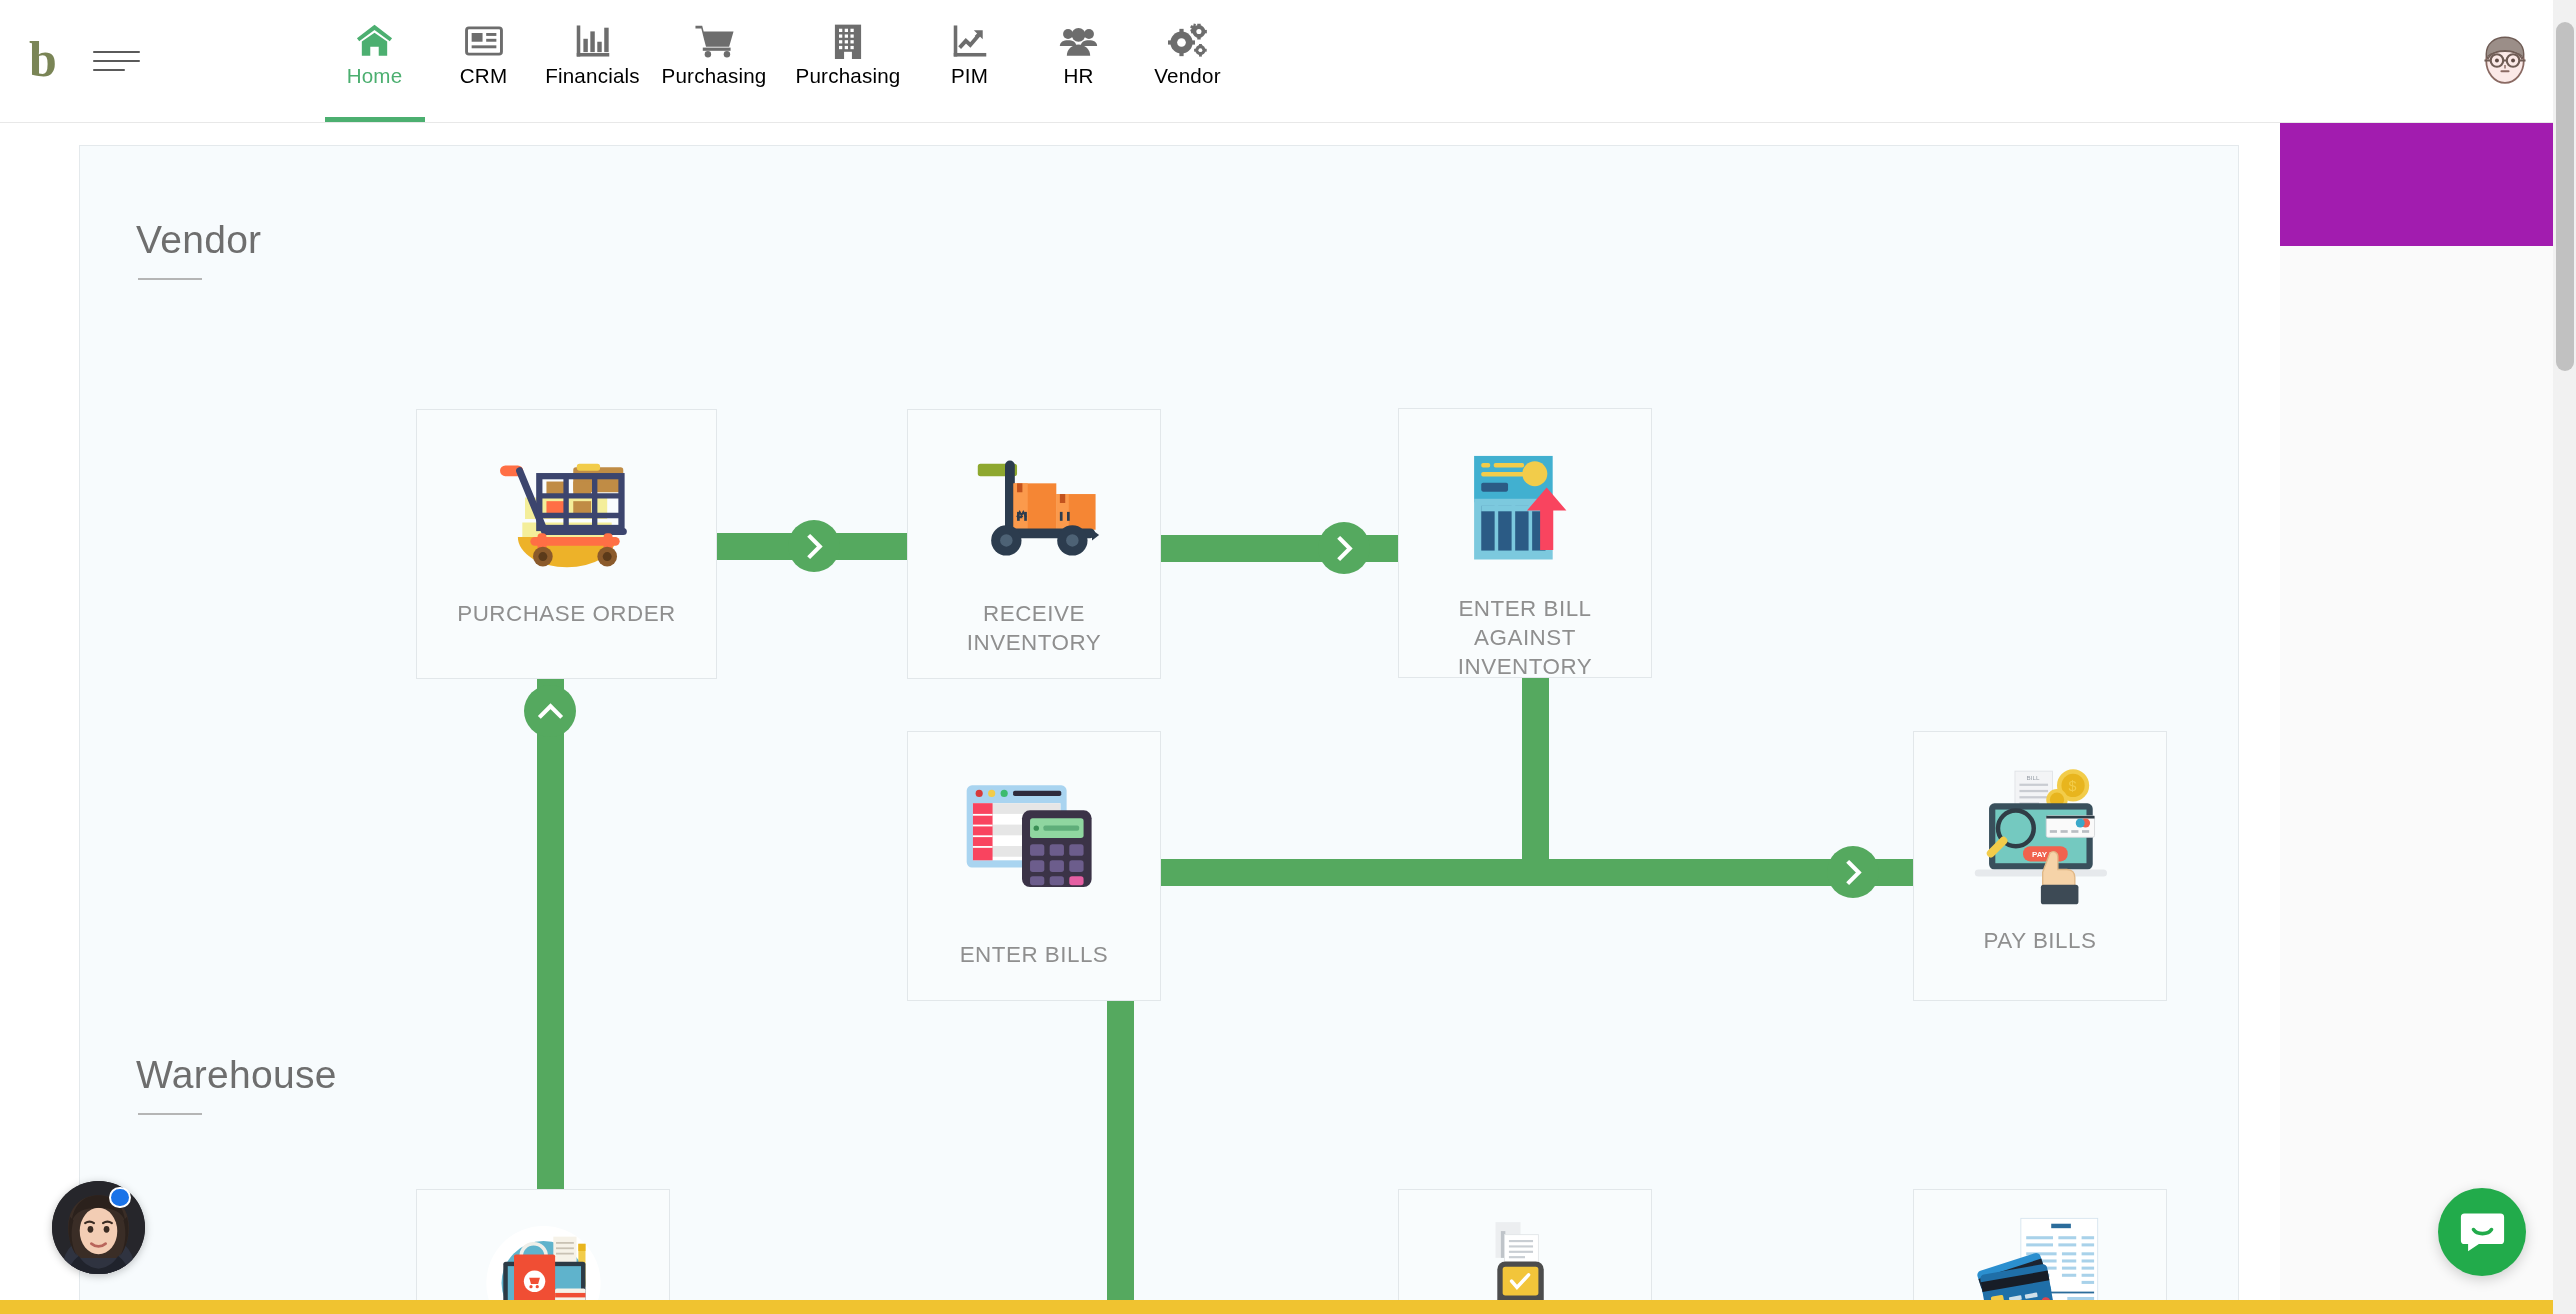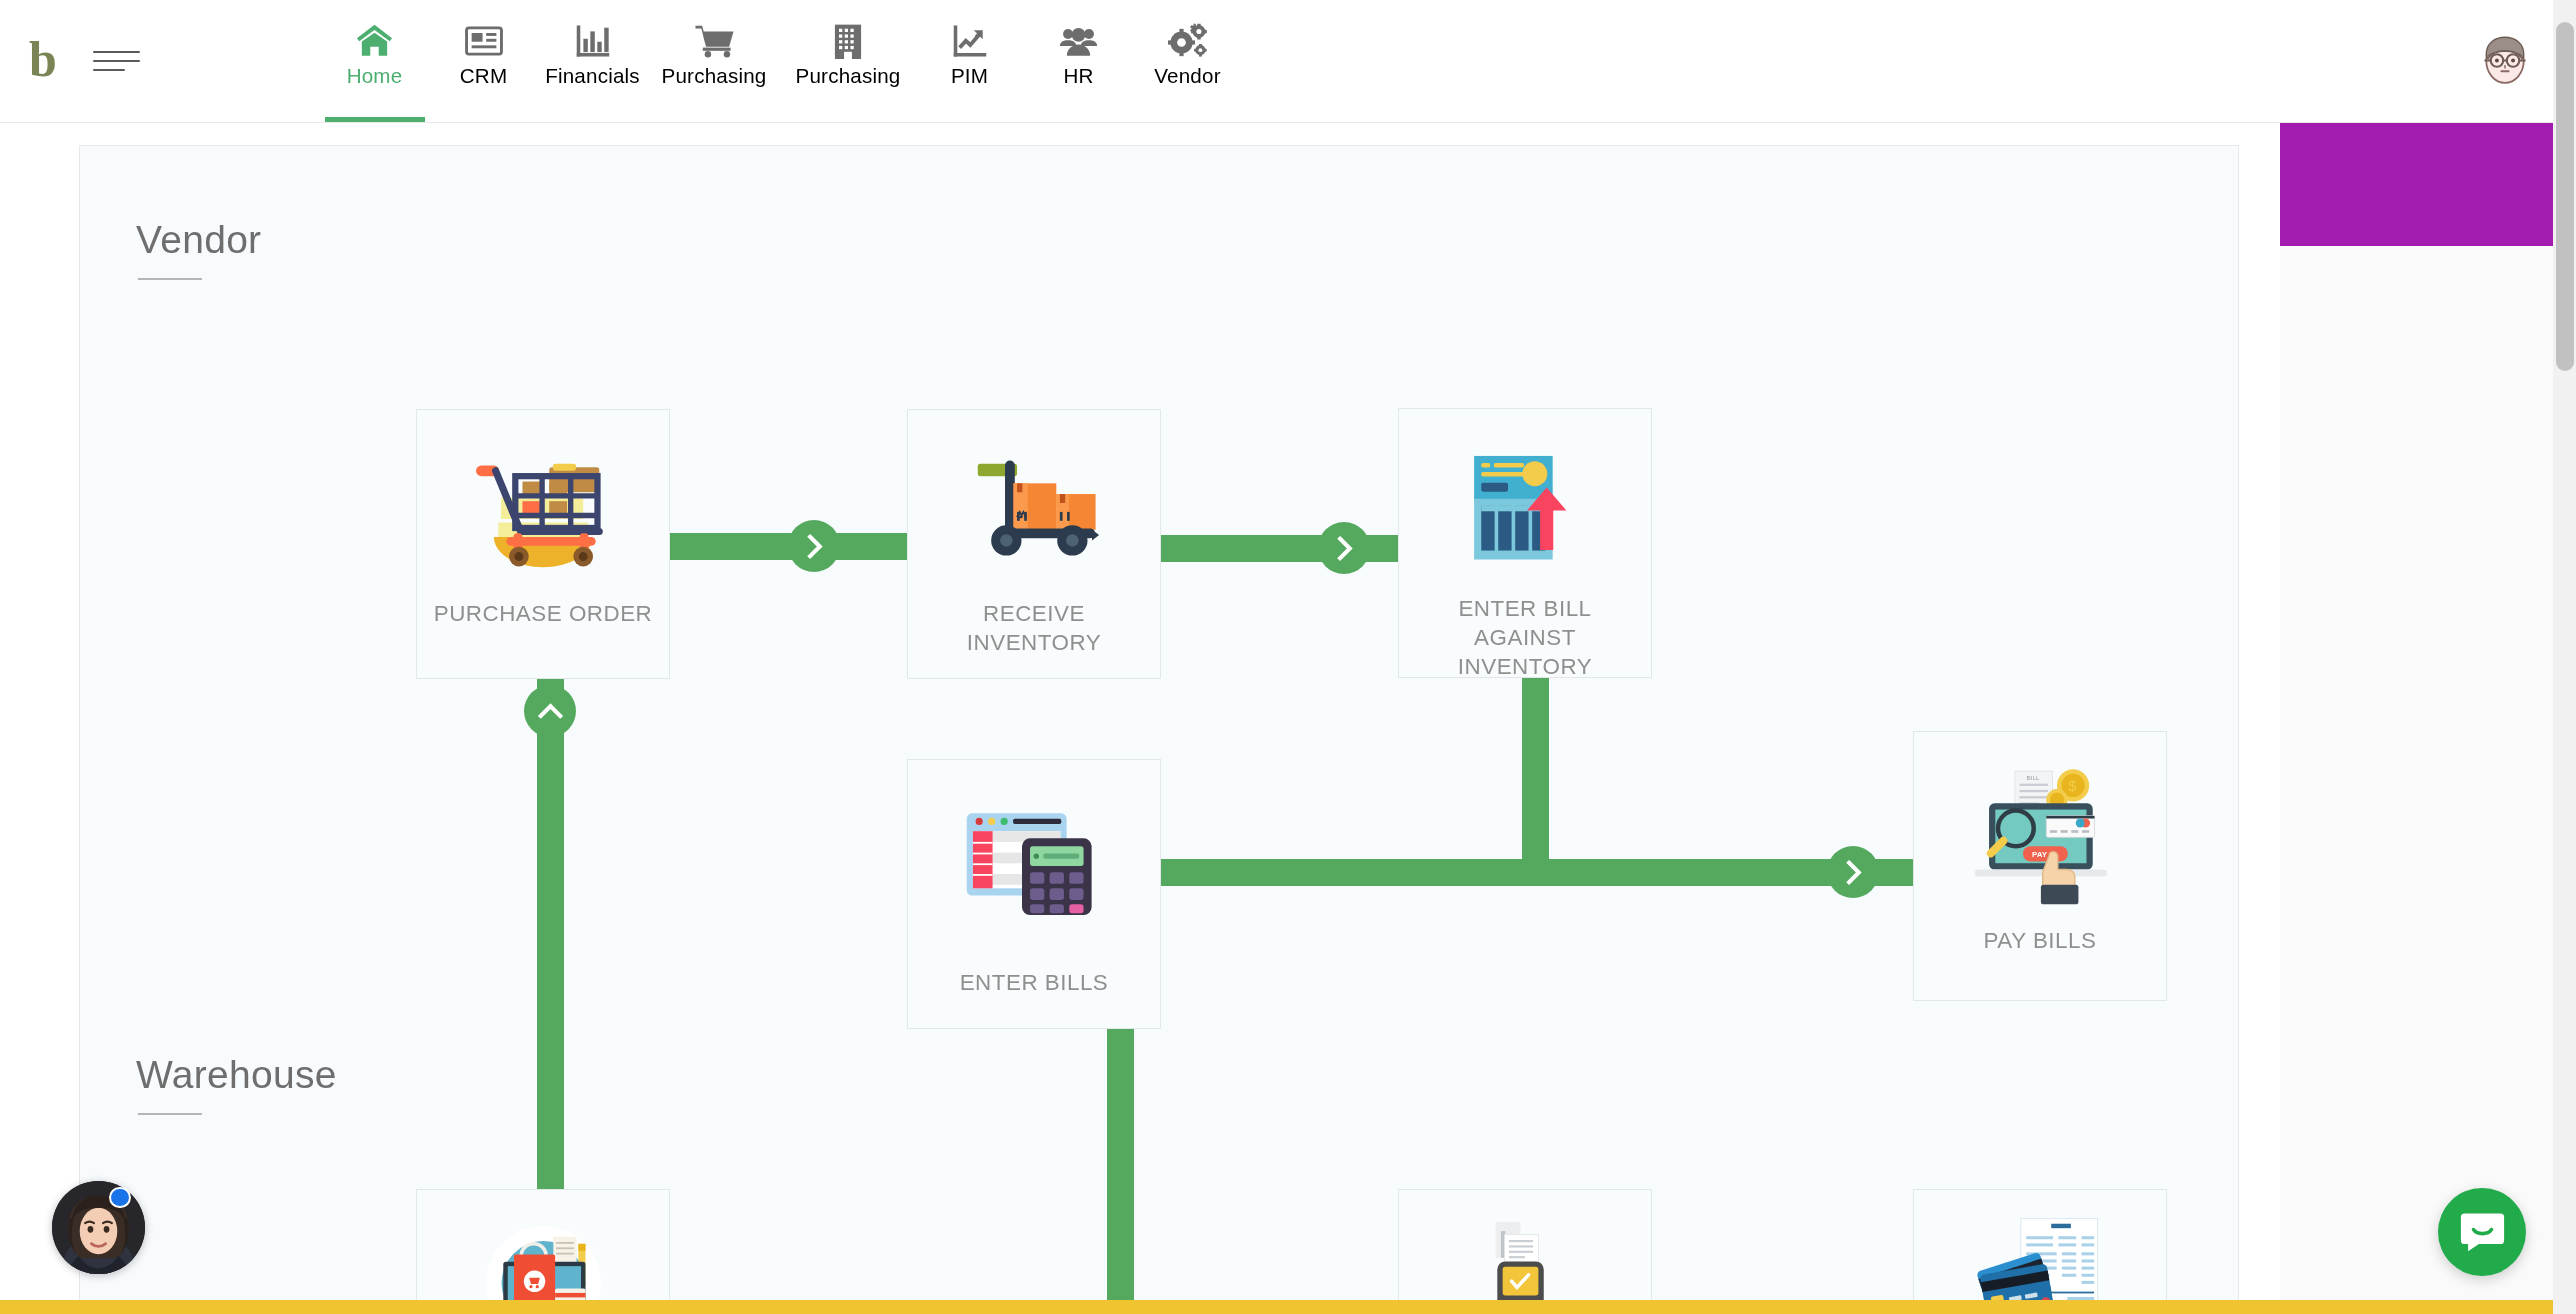--- a/index.html
+++ b/index.html
@@ -368,21 +368,21 @@
       <div class="arrow" style="left:444px; top:539px;">
         <span>
           <svg width="27" height="23" viewBox="0 0 30 26">
               <path d="M4 18L15 7l11 11" fill="none" stroke="#fff" stroke-width="4.6" stroke-linecap="square"></path>
             </svg>
         </span>
       </div>
 
       <div class="conn" style="left:1027px; top:850px; width:27px; height:452px;"></div>
 
-      <div class="card" style="left:336px; top:263px; width:254px; height:270px; padding-top:34px;">
+      <div class="card" style="left:336px; top:263px; width:301px; height:270px; padding-top:34px;">
         <div class="art">
           <svg width="152" height="134" viewBox="0 0 170 150">
             <path d="M35 88h100v28H35z" fill="#f4ee9a"></path>
             <path d="M38 60h92v24H38z" fill="#f4ee9a"></path>
             <path d="M30 104a55 34 0 0 0 110 0z" fill="#edb229"></path>
             <rect x="92" y="26" width="56" height="28" rx="3" fill="#c08c45"></rect>
             <rect x="96" y="22" width="26" height="8" rx="3" fill="#f2cc4a"></rect>
             <rect x="10" y="24" width="26" height="12" rx="6" fill="#ff6f45"></rect>
             <path d="M32 30l28 68h88" fill="none" stroke="#3c456e" stroke-width="8" stroke-linecap="round"></path>
             <g>
@@ -449,21 +449,21 @@
               <rect x="83" y="66" width="15" height="50"></rect>
             </g>
             <rect x="26" y="66" width="72" height="6" fill="#7cc9de"></rect>
             <path d="M118 126V78h-16l24-28 24 28h-16v48z" fill="#f9445f" transform="translate(-24 -8) scale(.92) translate(8 8)"></path>
           </svg>
         </div>
         <div class="clabel" style="margin-top:23px;">ENTER BILL
 AGAINST INVENTORY</div>
       </div>
 
-      <div class="card" style="left:827px; top:585px; width:254px; height:270px; padding-top:48px;margin-top:28px;">
+      <div class="card" style="left:827px; top:585px; width:254px; height:270px; padding-top:48px;">
         <div class="art">
           <svg width="143" height="116" viewBox="0 0 160 130">
             <rect x="4" y="6" width="112" height="92" rx="6" fill="#a9d4f0"></rect>
             <rect x="11" y="26" width="98" height="64" fill="#ffffff"></rect>
             <g fill="#e6e6e6">
               <rect x="11" y="26" width="98" height="12"></rect>
               <rect x="11" y="50" width="98" height="12"></rect>
               <rect x="11" y="74" width="98" height="12"></rect>
             </g>
             <rect x="11" y="26" width="22" height="64" fill="#f9445f"></rect>

